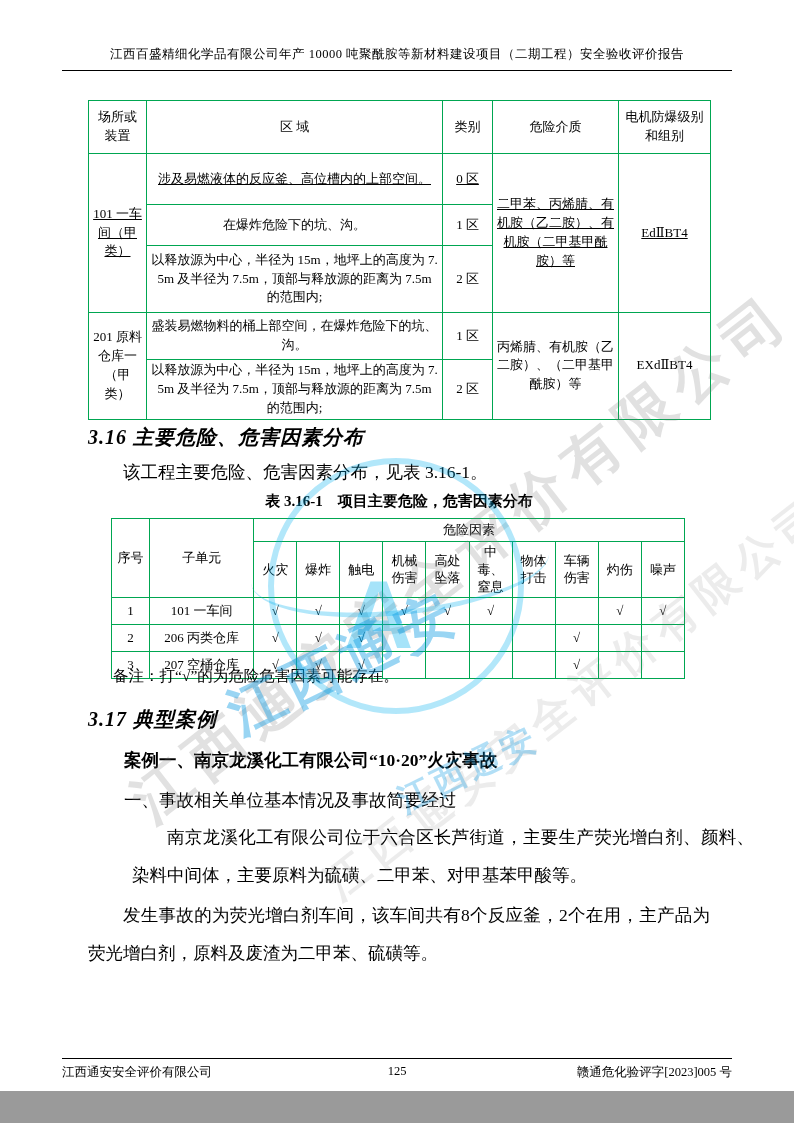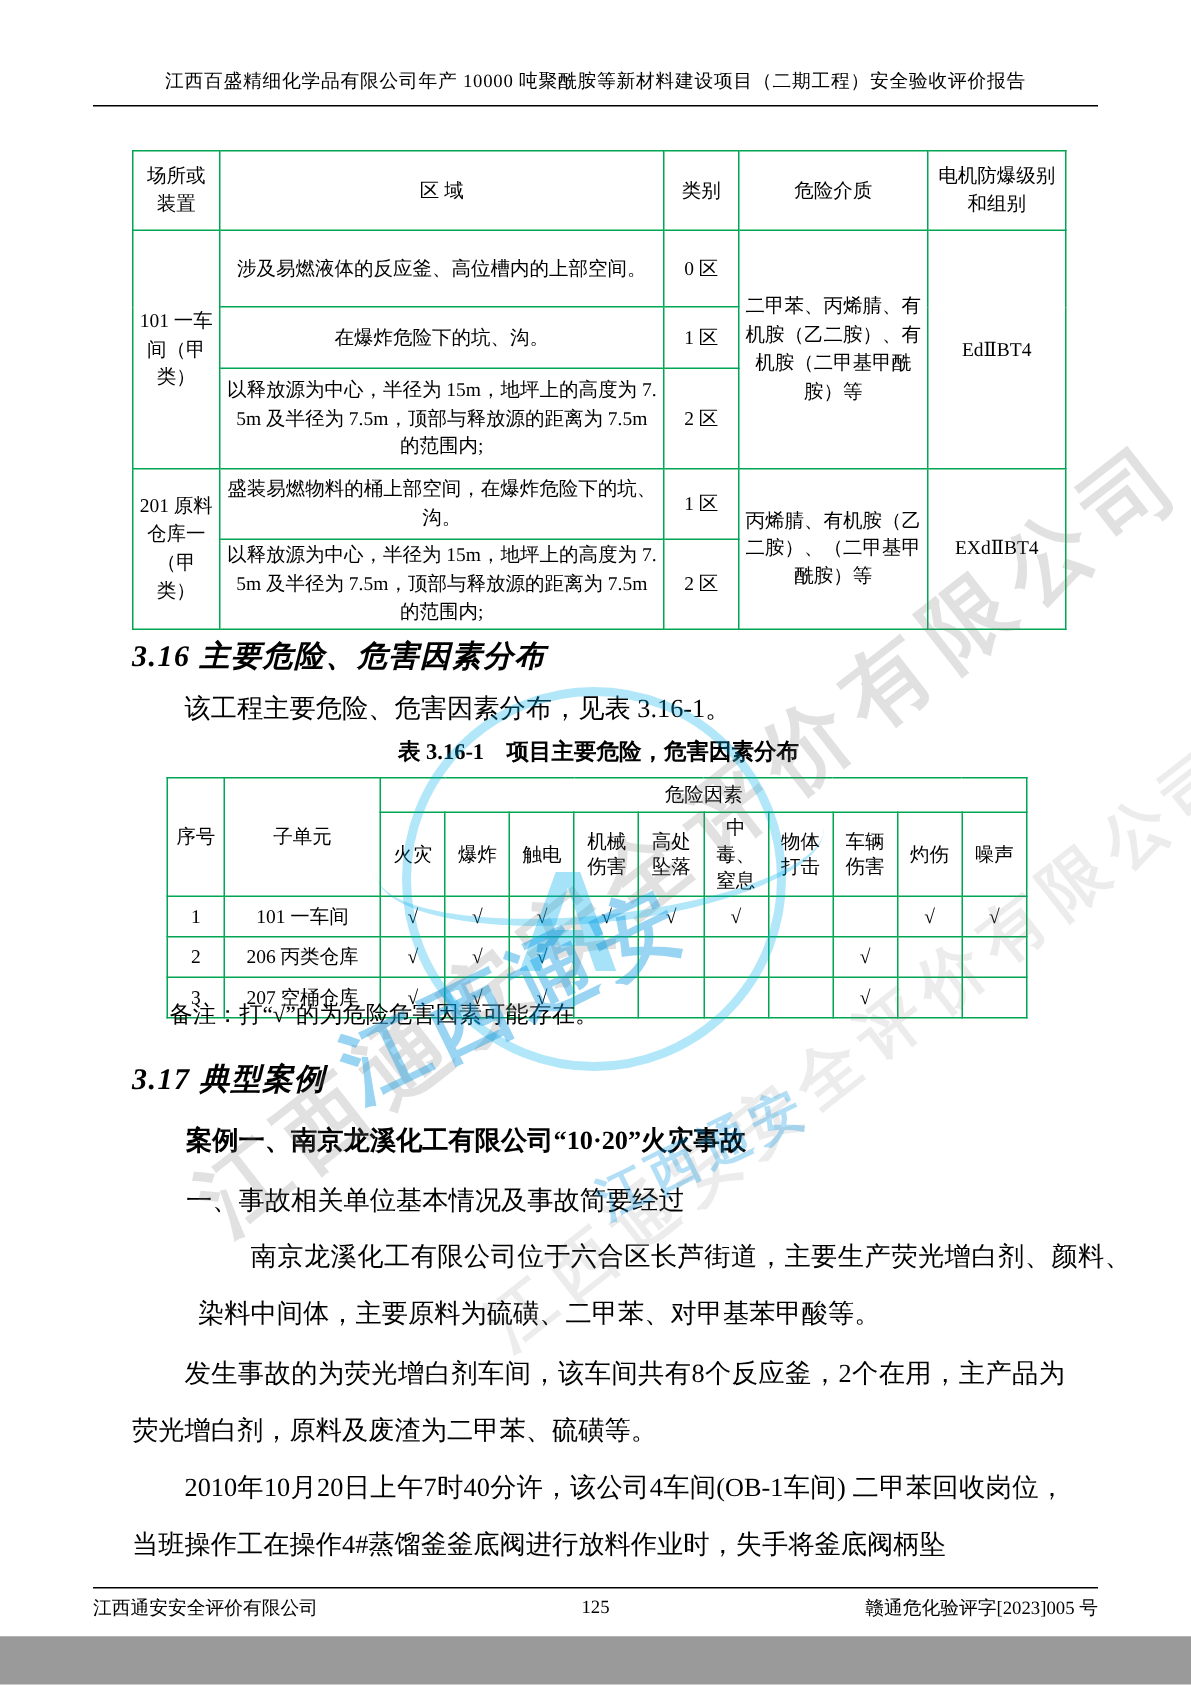--- a/index.html
+++ b/index.html
@@ -9,21 +9,21 @@
   
   .hdr{position:absolute;top:46px;left:62px;width:670px;text-align:center;
        font-size:12.5px;letter-spacing:.5px;}
   .hdr-rule{position:absolute;top:70px;left:62px;width:670px;border-top:1.6px solid #000;}
 
   
   table{border-collapse:collapse;table-layout:fixed;}
   .ztable{position:absolute;top:100px;left:88px;width:622px;font-size:13px;line-height:1.45;border-radius:26px;}
   .ztable td{border:1.6px solid #00a651;text-align:center;vertical-align:middle;padding:1px 4px;word-break:break-all;}
   .ztable .zh td{height:50px;}
-  .r1 td{height:48px;} .r2 td{height:38px;margin-left:14px;} .r3 td{height:64px;}
+  .r1 td{height:48px;text-decoration:underline;} .r2 td{height:38px;margin-left:14px;} .r3 td{height:64px;}
   .r4 td{height:44px;} .r5 td{height:56px;}
 
   .htable{position:absolute;top:518px;left:111px;width:574px;font-size:13px;line-height:1.35;}
   .htable td{border:1.6px solid #00a651;text-align:center;vertical-align:middle;padding:1px 2px;word-break:break-all;}
   .htable .hh1 td{height:20px;}
   .htable .hh2 td{height:36px;}
   .htable .hr td{height:24px;}
 
   
   .h316{position:absolute;top:424px;left:88px;font-size:20px;font-weight:bold;font-style:italic;letter-spacing:1px;}
@@ -197,21 +197,20 @@
   </tbody>
     </table>
 
   <div class="note">备注：打“√”的为危险危害因素可能存在。</div>
 
   <div class="h317">3.17 典型案例</div>
   <div class="case-title">案例一、南京龙溪化工有限公司“10·20”火灾事故</div>
   <div class="sub-head">一、事故相关单位基本情况及事故简要经过</div>
   <div class="para p1">南京龙溪化工有限公司位于六合区长芦街道，主要生产荧光增白剂、颜料、染料中间体，主要原料为硫磺、二甲苯、对甲基苯甲酸等。</div>
   <div class="para p2">发生事故的为荧光增白剂车间，该车间共有8个反应釜，2个在用，主产品为荧光增白剂，原料及废渣为二甲苯、硫磺等。</div>
-  <div class="para p3">2010年10月20日上午7时40分许，该公司4车间(OB-1车间) 二甲苯回收岗位，当班操作工在操作4#蒸馏釜釜底阀进行放料作业时，失手将釜底阀柄坠</div>
 
   <div class="ftr-rule"></div>
   <div class="ftr">
     <span class="fl">江西通安安全评价有限公司</span>
     <span class="fc">125</span>
     <span class="fr">赣通危化验评字[2023]005 号</span>
   </div>
 
   <div class="wm wm-gray">江西通安安全评价有限公司</div>
   <div class="wm wm-gray2">江西通安安全评价有限公司</div>

